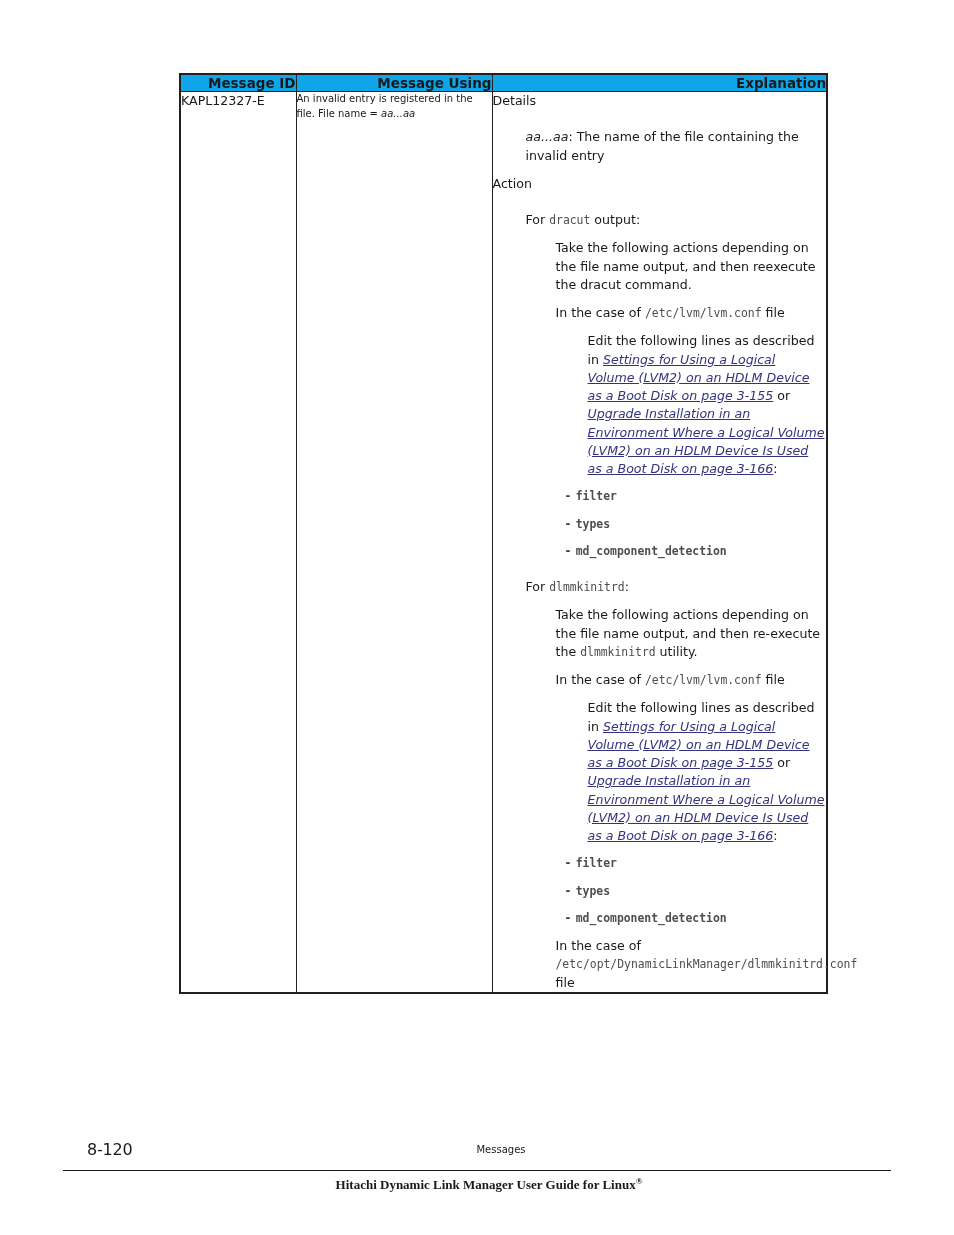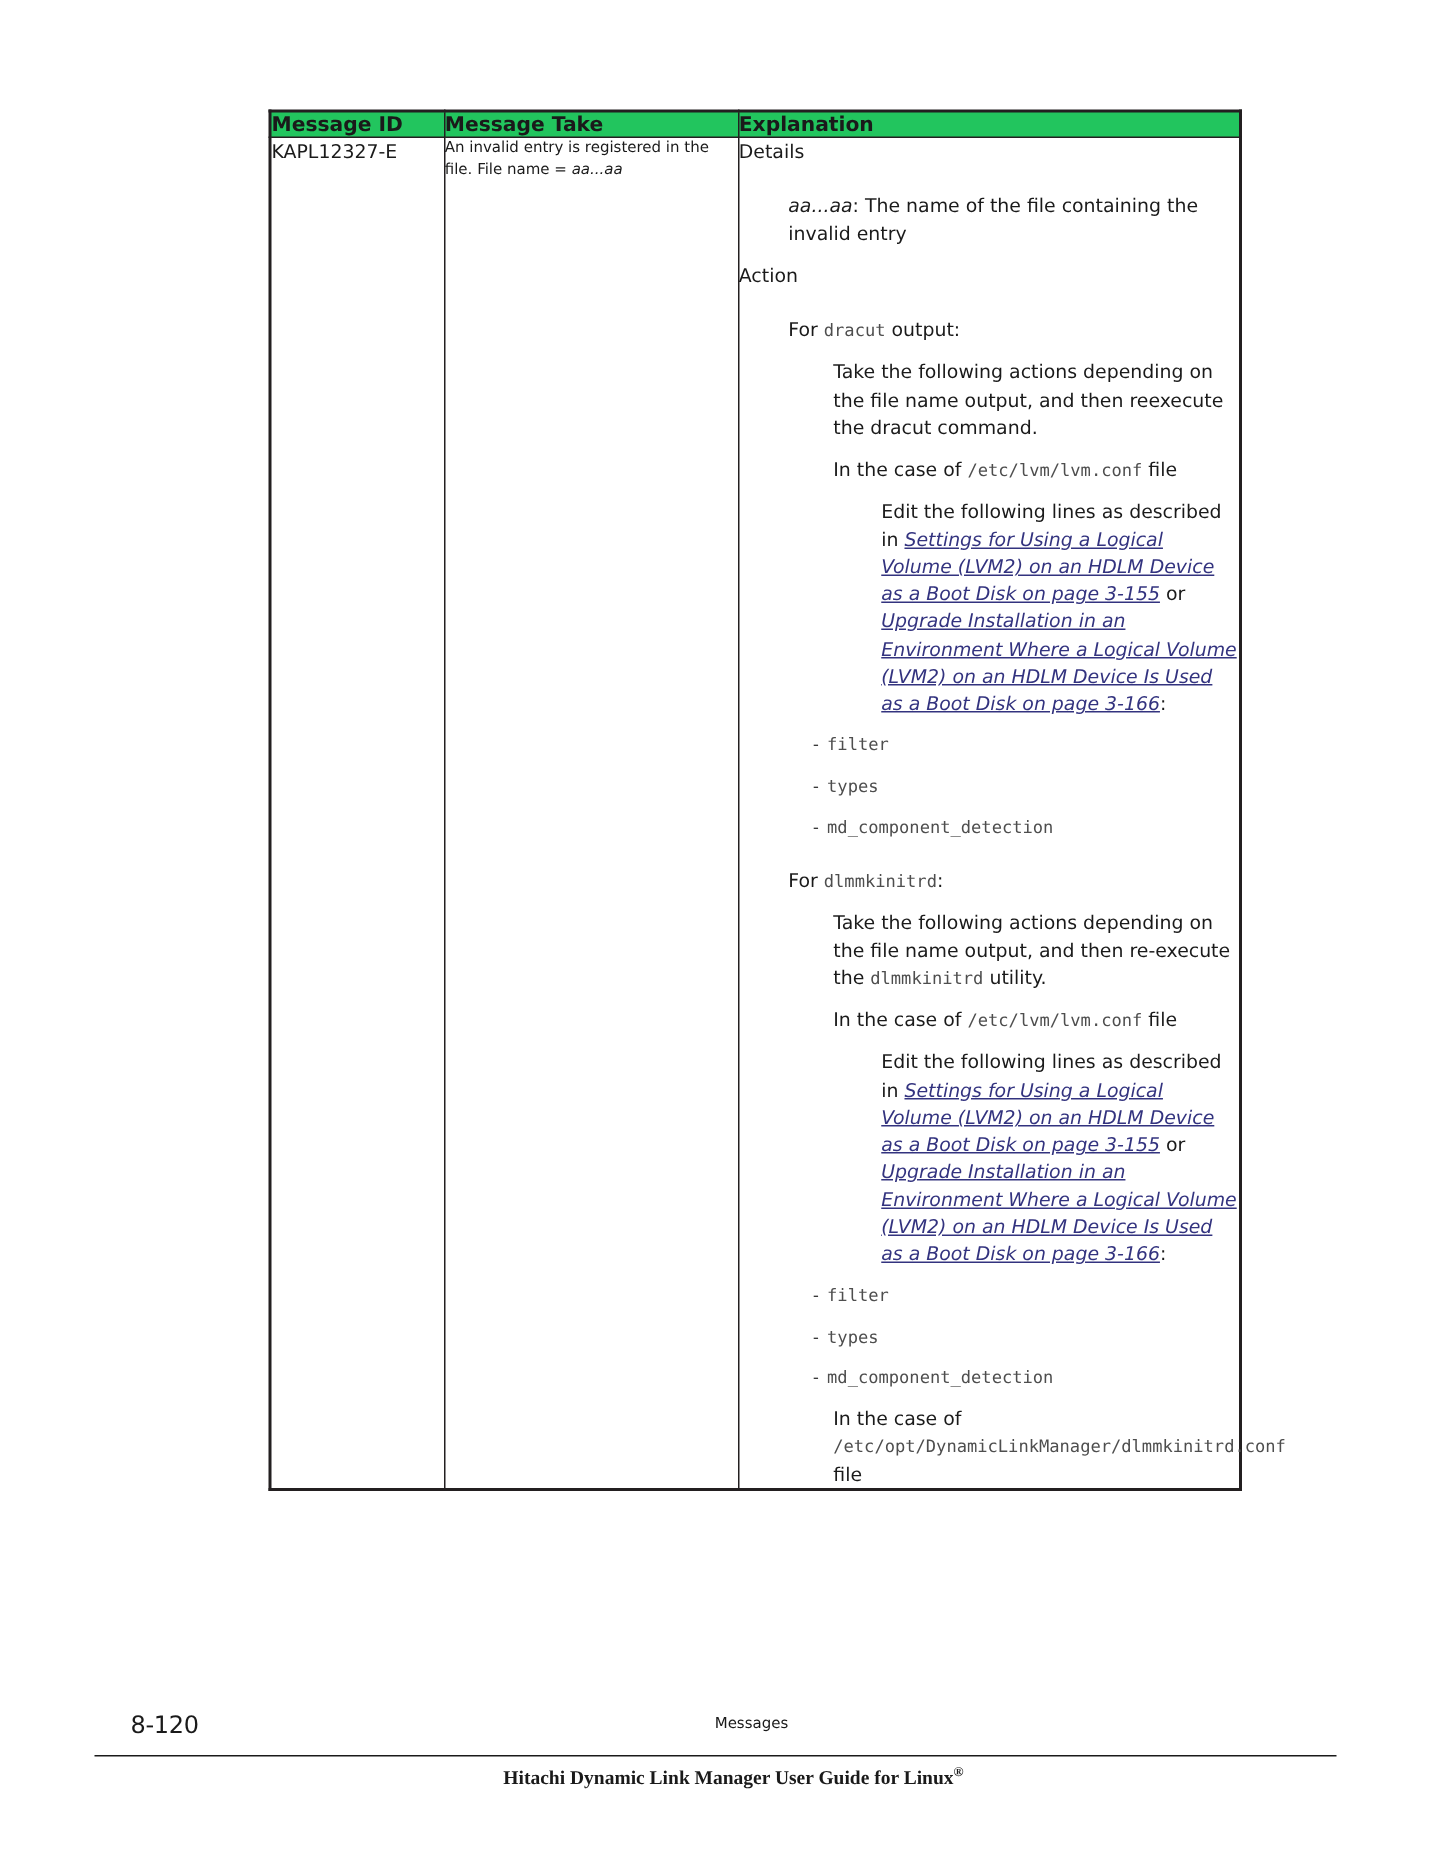--- a/index.html
+++ b/index.html
@@ -33,22 +33,22 @@
     table-layout: fixed;
     border: 2px solid #231f20;
   }
   table.msg-table th,
   table.msg-table td {
     border: 1px solid #231f20;
     vertical-align: top;
     padding: 0;
   }
   thead th {
-    background: #22c55e;
-    text-align: left;
+    background: #0ea5e9;
+    text-align: right;
     font-size: 13.5px;
     font-weight: bold;
     padding: 7px 4px 8px 4px;
     border-bottom: 2px solid #231f20;
     font-family: "DejaVu Sans", sans-serif;
   }
   thead tr th:first-child { border-left: none; }
   thead tr th:last-child { border-right: none; }
 
   col.c-id   { width: 116px; }
@@ -70,21 +70,21 @@
     padding: 8px 8px 10px 8px;
     line-height: 1.45;
   }
 
   
   .blk { margin: 0 0 0 0; }
   .lvl0 { margin-left: 0px;  margin-top: 10px; }
   .lvl1 { margin-left: 33px; margin-top: 18px; }
   .lvl2 { margin-left: 63px; margin-top: 10px; }
   .lvl3 { margin-left: 95px; margin-top: 10px; }
-  .bullet { margin-left: 48px; margin-top: 9px; }
+  .bullet { margin-left: 72px; margin-top: 9px; font-weight: bold; }
   .first-blk { margin-top: 0; }
 
   .mono {
     font-family: "DejaVu Sans Mono", monospace;
     font-size: 11.4px;
     color: #4e4e4e;
     letter-spacing: 0px;
   }
   .mono-dark {
     font-family: "DejaVu Sans Mono", monospace;
@@ -161,21 +161,21 @@
 
   <table class="msg-table">
     <colgroup>
       <col class="c-id">
         <col class="c-text">
         <col class="c-exp">
     </colgroup>
     <thead>
       <tr>
         <th>Message ID</th>
-        <th>Message Take</th>
+        <th>Message Using</th>
         <th>Explanation</th>
       </tr>
     </thead>
     <tbody>
 
 
       <tr>
         <td class="cell-id">KAPL12327-E</td>
 
         <td class="cell-text">

